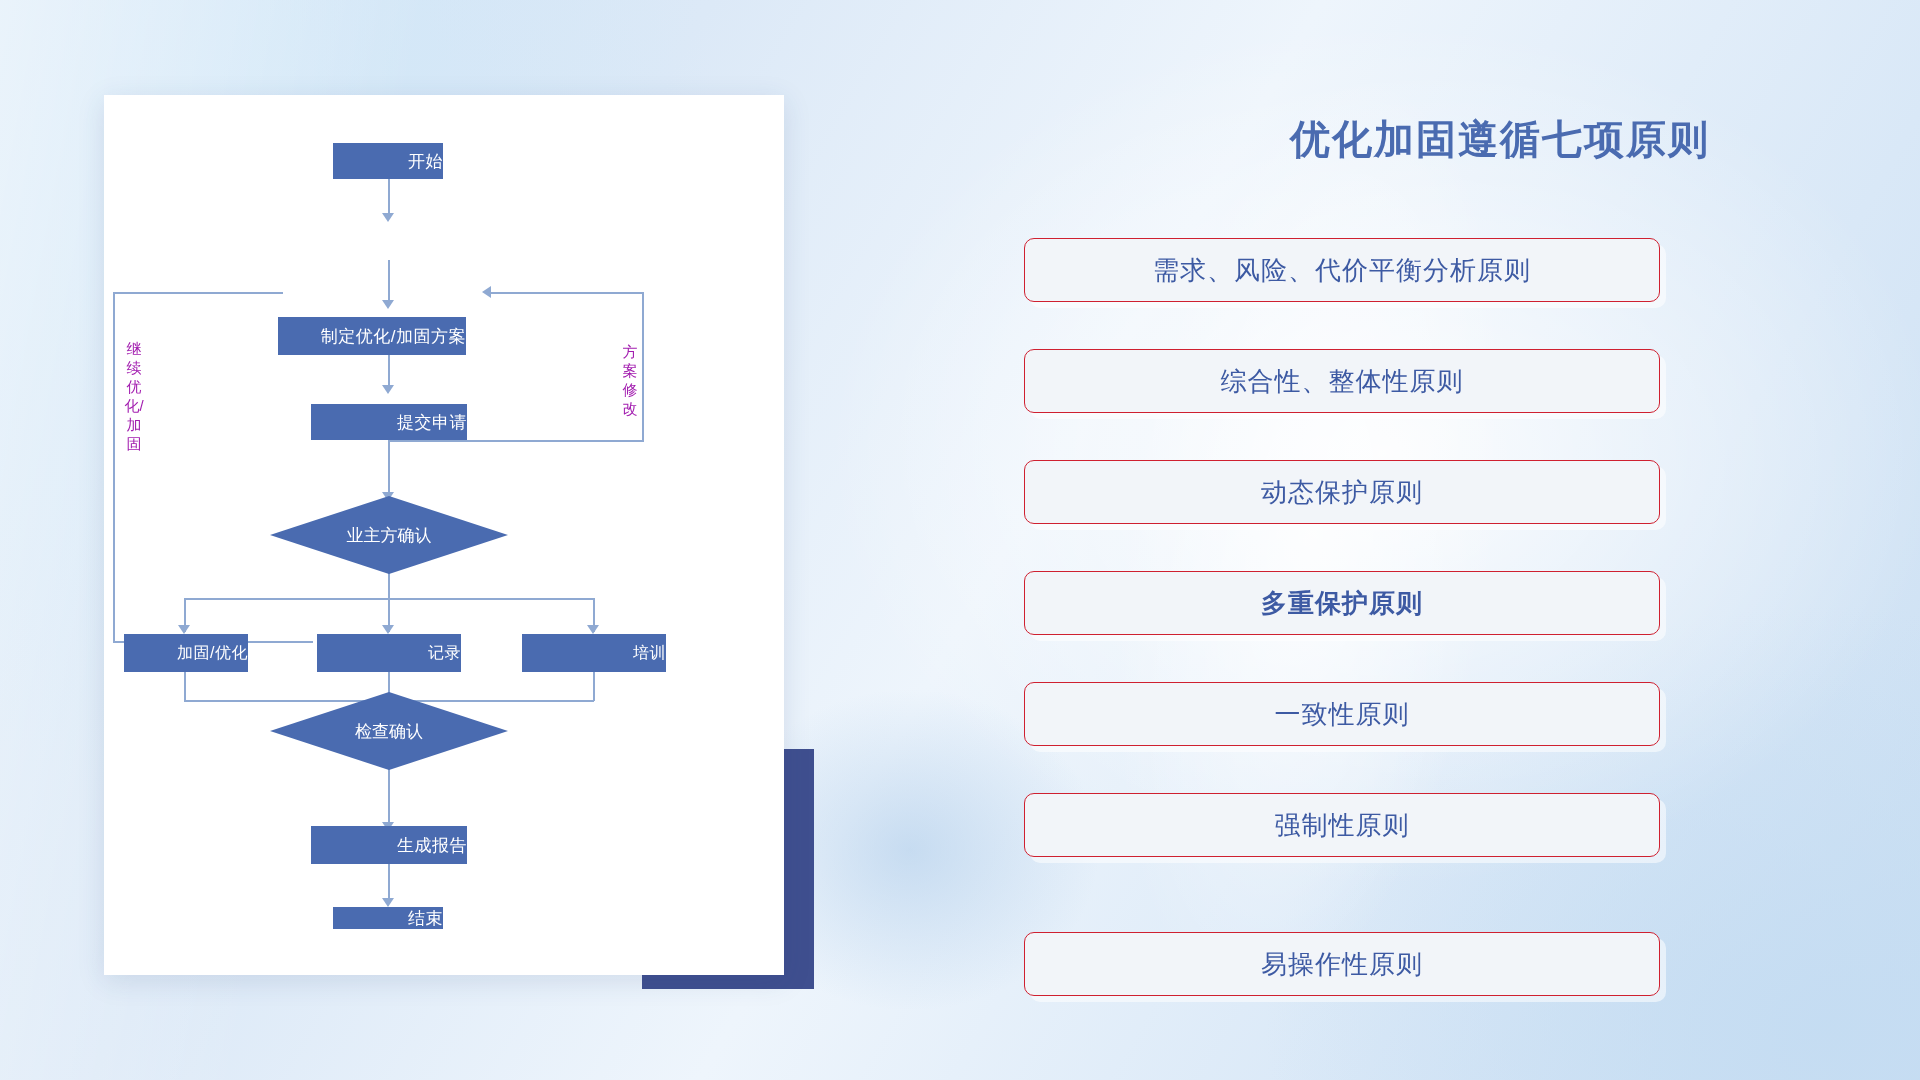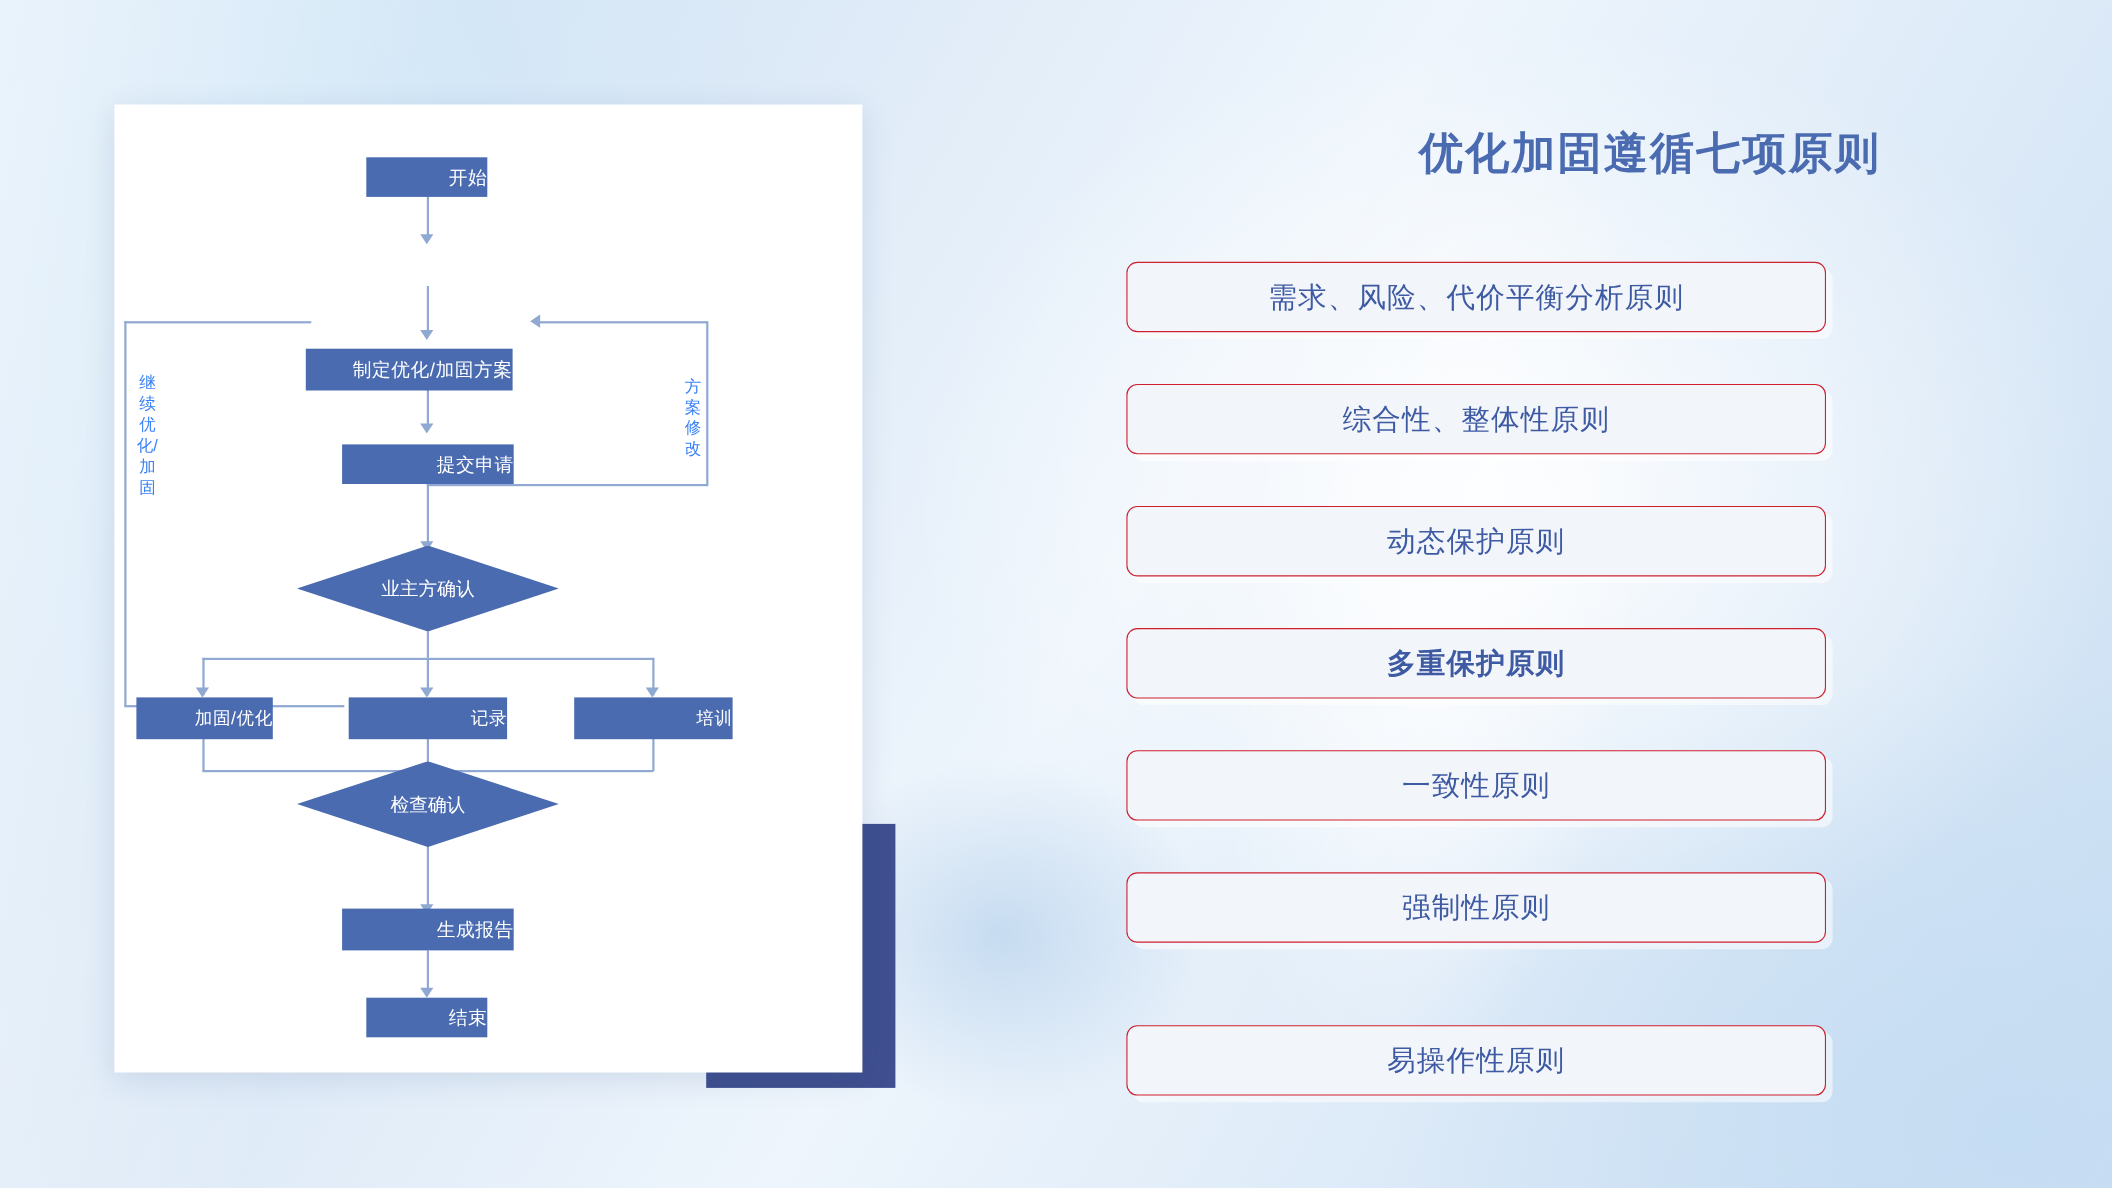--- a/index.html
+++ b/index.html
@@ -107,21 +107,21 @@
   }
   .arrow-left {
     position: absolute;
     width: 0; height: 0;
     border-top: 6px solid transparent;
     border-bottom: 6px solid transparent;
     border-right: 9px solid #8fa9d2;
   }
   .side-label {
     position: absolute;
-    color: #3b82f6;
+    color: #a21caf;
     font-size: 15px;
     line-height: 19px;
     width: 20px;
     text-align: center;
     word-break: break-all;
   }
 
   
   .right-title {
     position: absolute;
@@ -239,21 +239,21 @@
 
     <div class="diamond-wrap" style="left:166px; top:597px; width:238px; height:78px;">
       <div class="diamond-shape"></div>
       <span class="diamond-label">检查确认</span>
     </div>
 
     <div class="node" style="left:207px; top:731px; width:156px; height:38px;">
       <span>生成报告</span>
     </div>
 
-    <div class="node" style="left:229px; top:812px; width:110px; height:36px;">
+    <div class="node" style="left:229px; top:812px; width:110px; height:22px;">
       <span>结束</span>
     </div>
 
     <div class="side-label" style="left:20px; top:244px;">继续优化/加固</div>
     <div class="side-label" style="left:516px; top:247px;">方案修改</div>
 
   </div>
 </div>
 
 <div class="right-title">优化加固遵循七项原则</div>

